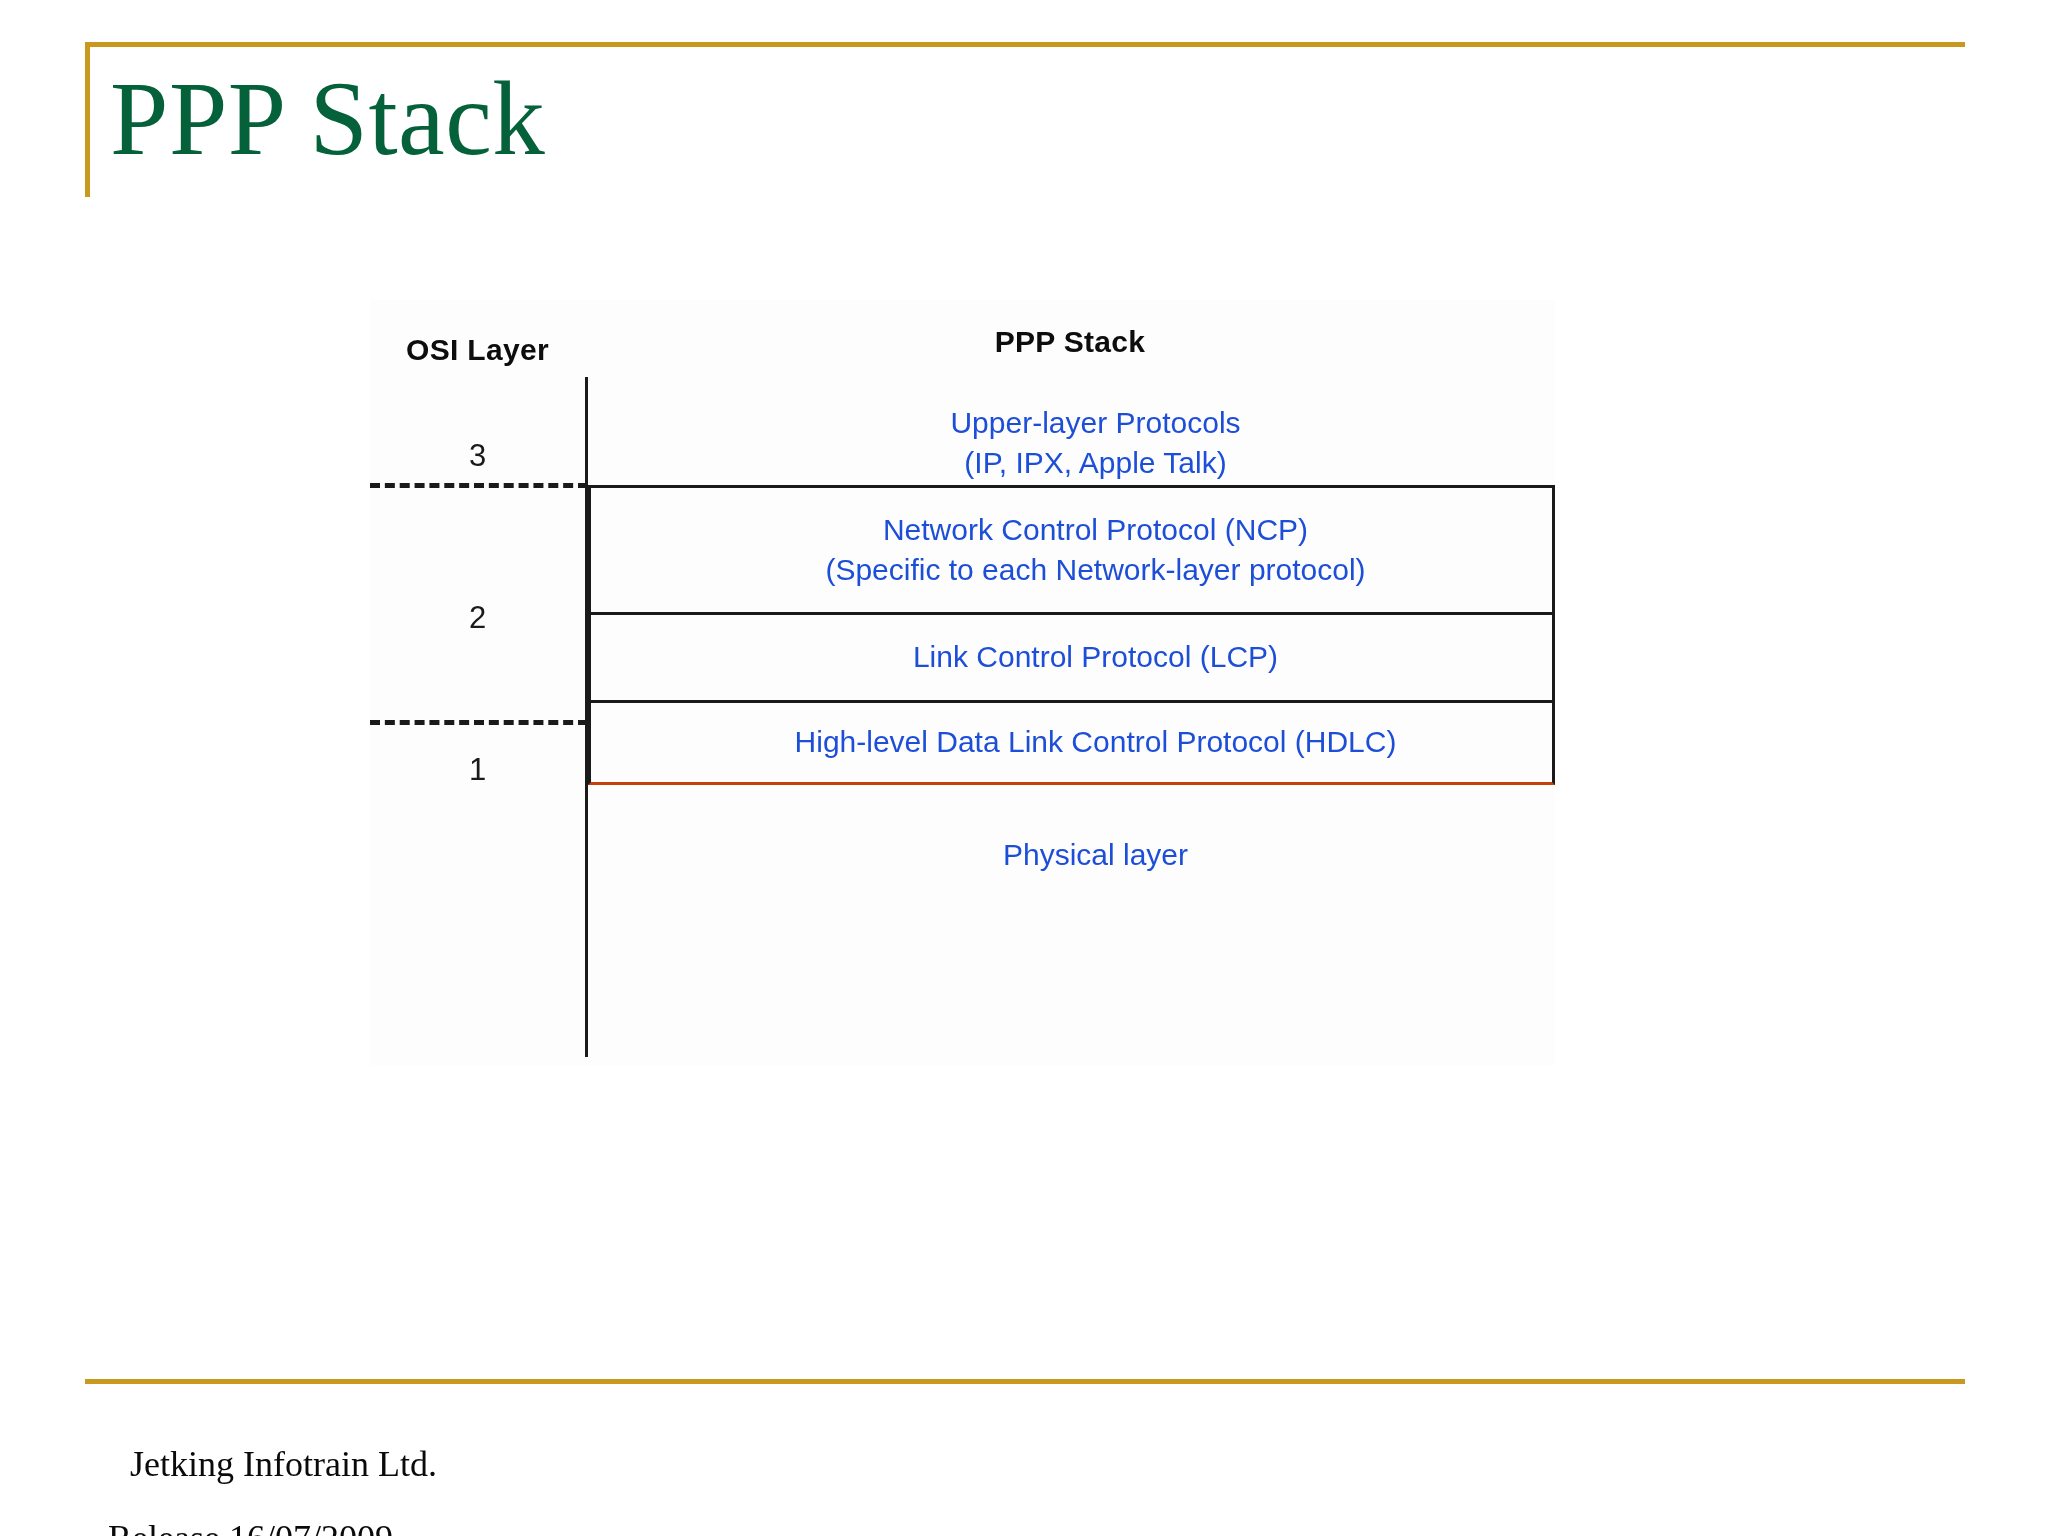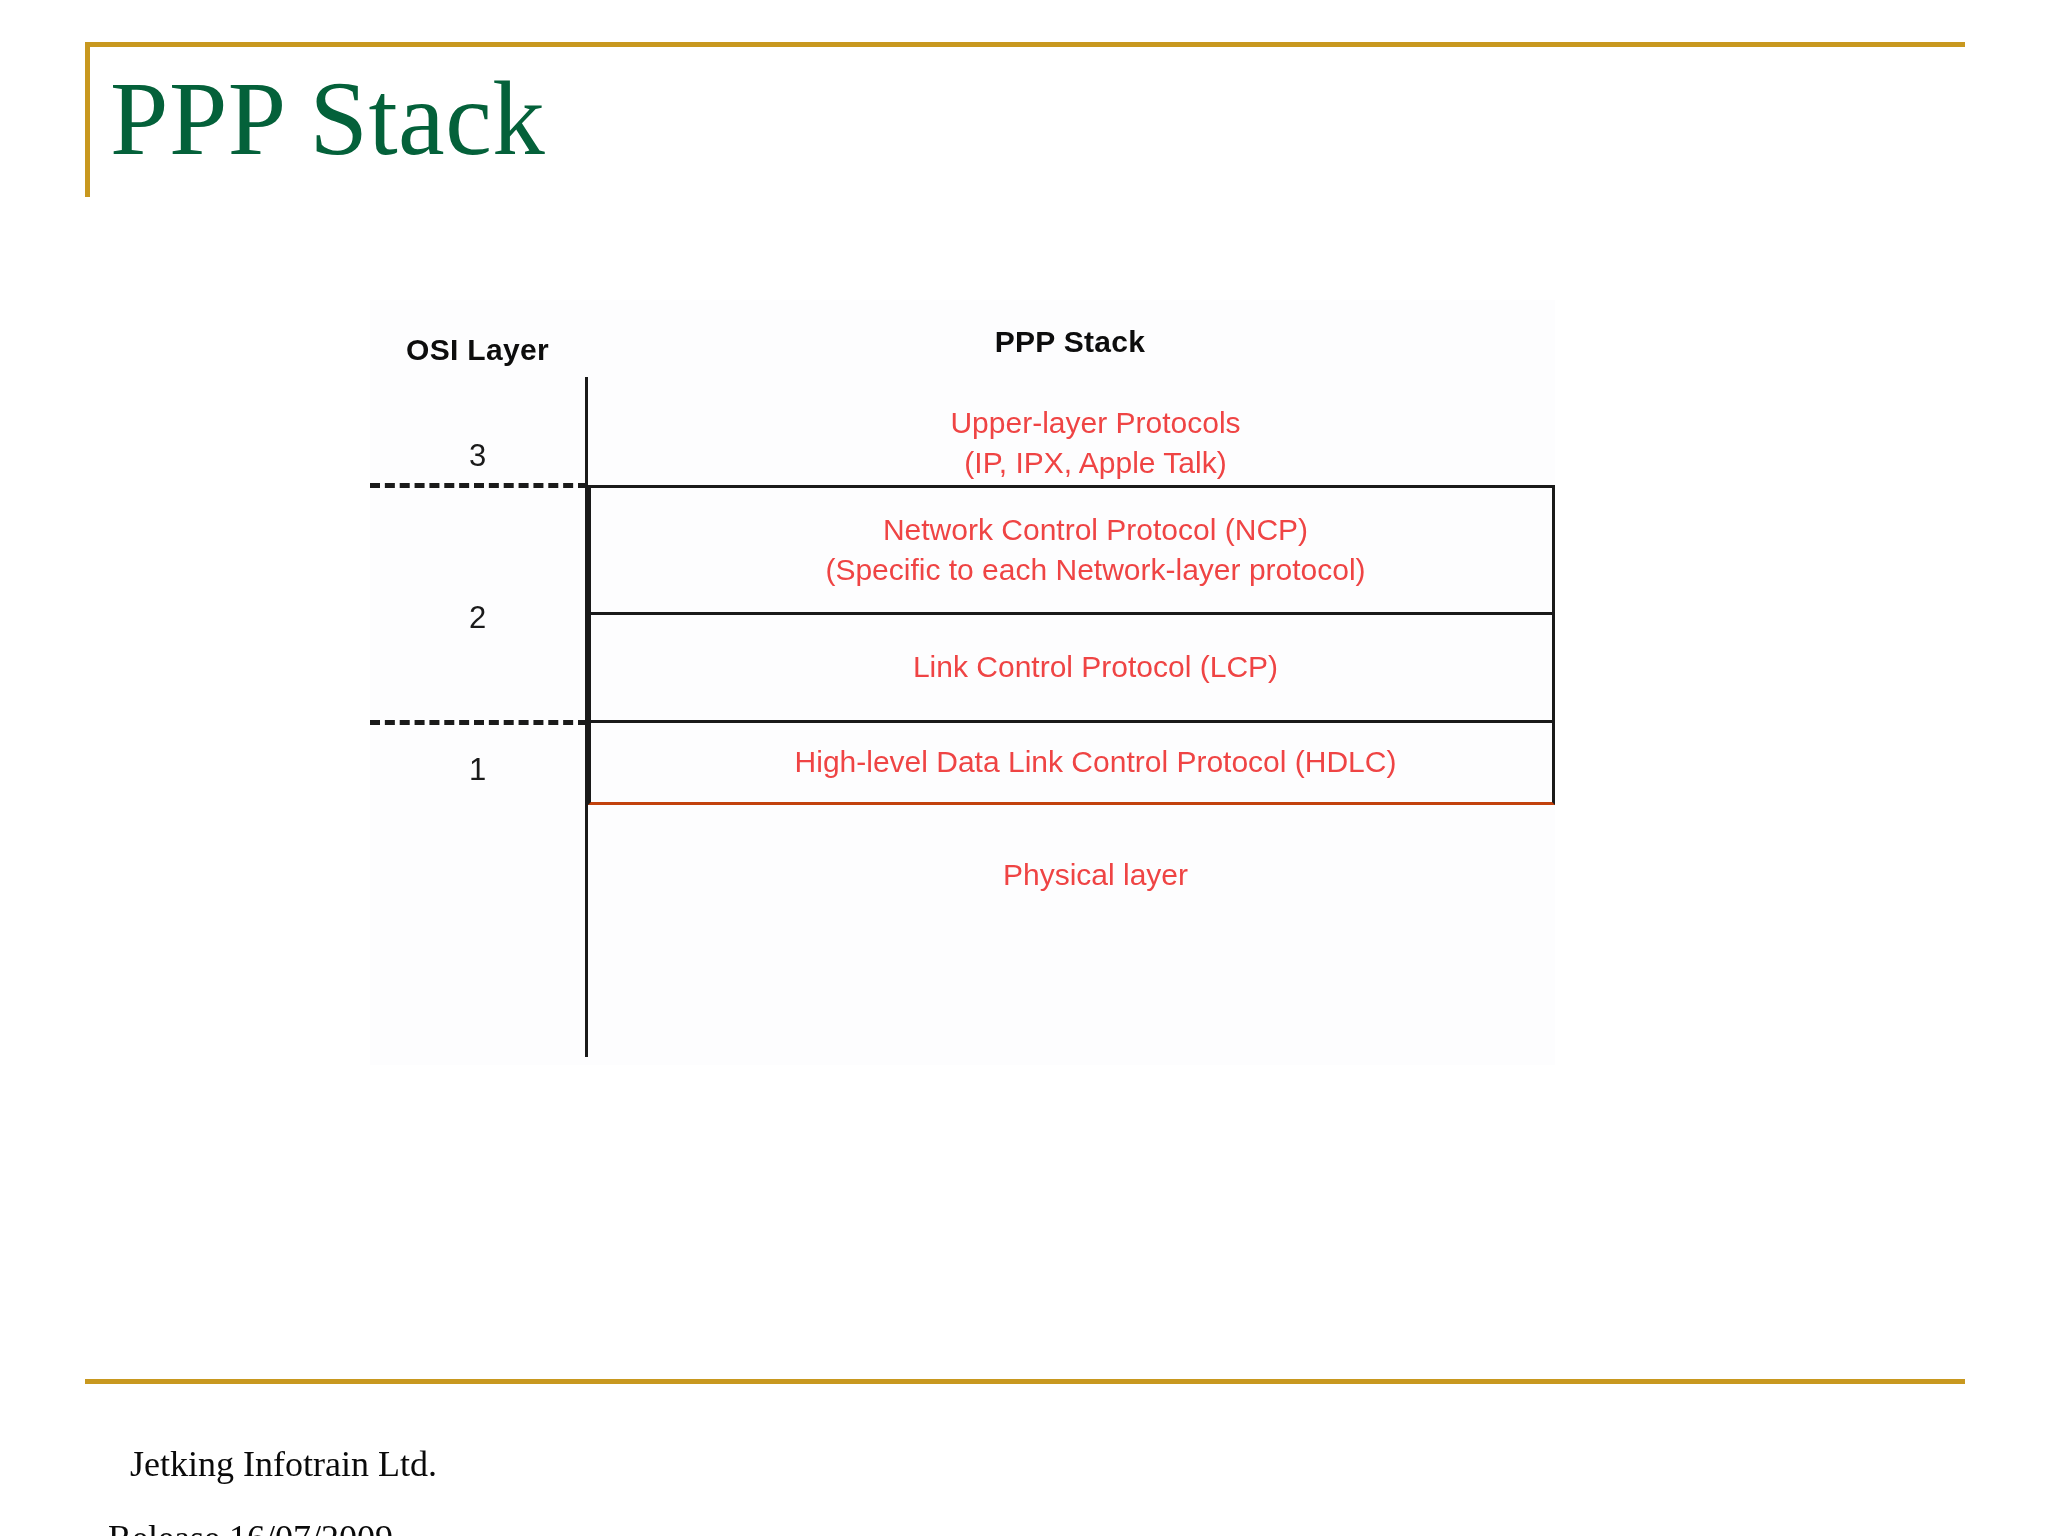--- a/index.html
+++ b/index.html
@@ -129,39 +129,39 @@
     top: 77px;
     width: 967px;
   }
   .row {
     box-sizing: border-box;
     display: flex;
     align-items: center;
     justify-content: center;
     text-align: center;
     font-size: 30px;
-    color: #ef4444;
+    color: #1d4ed8;
     line-height: 1.34;
     background: transparent;
     padding-left: 48px;
   }
   
   .row-upper {
     height: 108px;
     padding-top: 24px;
     border: none;
   }
   
   .row-box {
     border-left: 3px solid #1a1a1a;
     border-right: 3px solid #1a1a1a;
     border-top: 3px solid #1a1a1a;
   }
   .row-ncp  { height: 127px; }
-  .row-lcp  { height: 108px; }
+  .row-lcp  { height: 88px; }
   .row-hdlc { height: 85px;  border-bottom: 3px solid #c2410c; }
   .row-phys { height: 124px; padding-top: 16px; border: none; }
 
   .row-line2 { display: block; }
 
   
   .footer-rule {
     position: absolute;
     left: 85px;
     top: 1379px;

